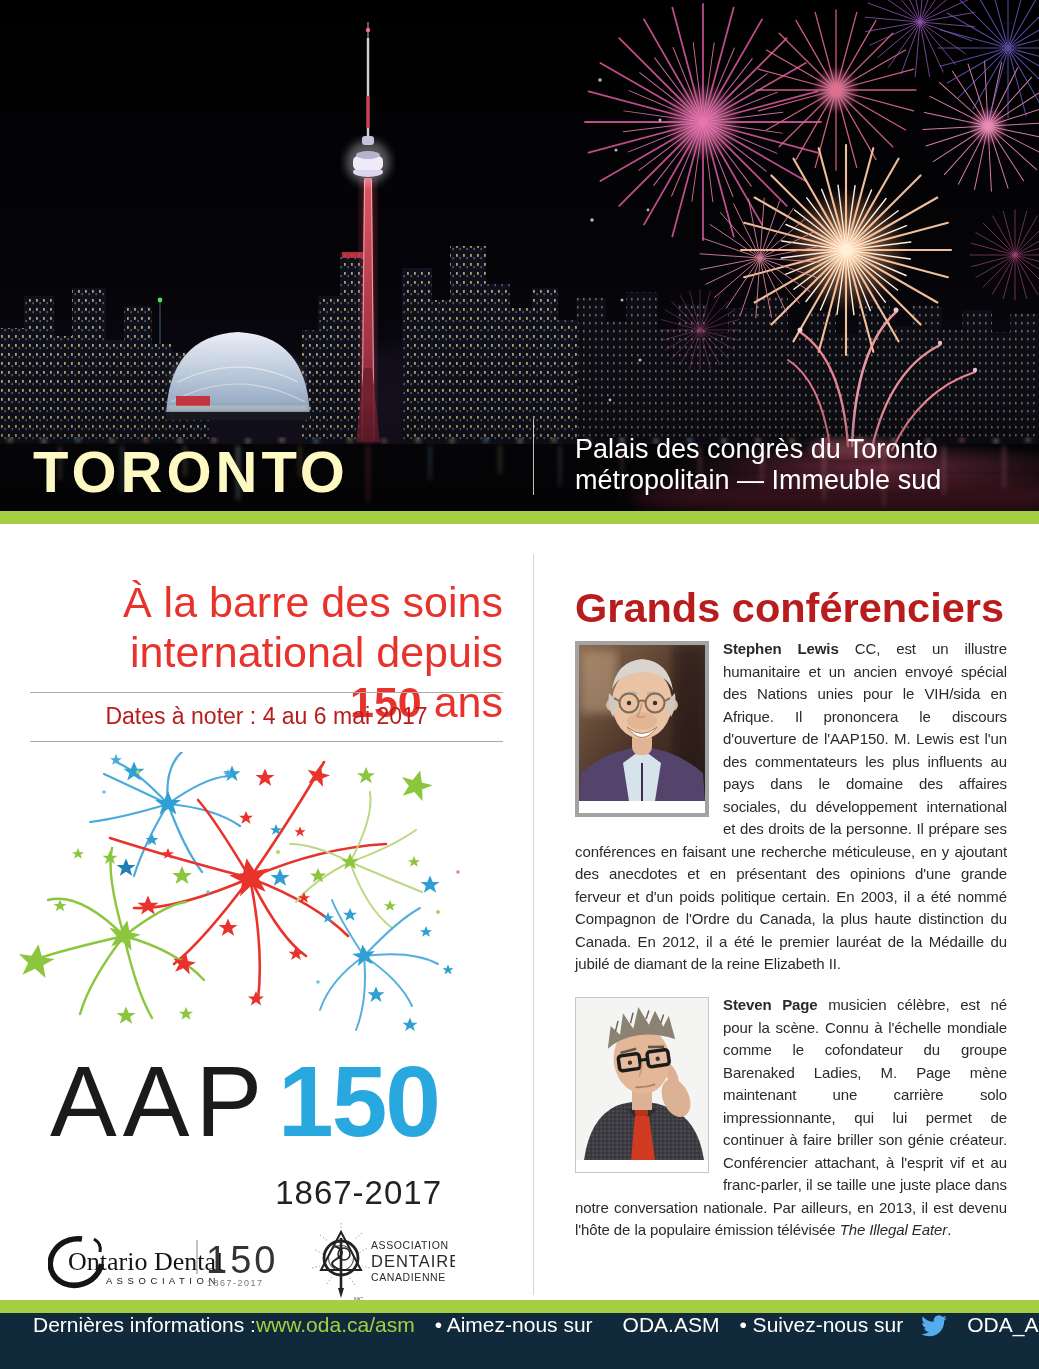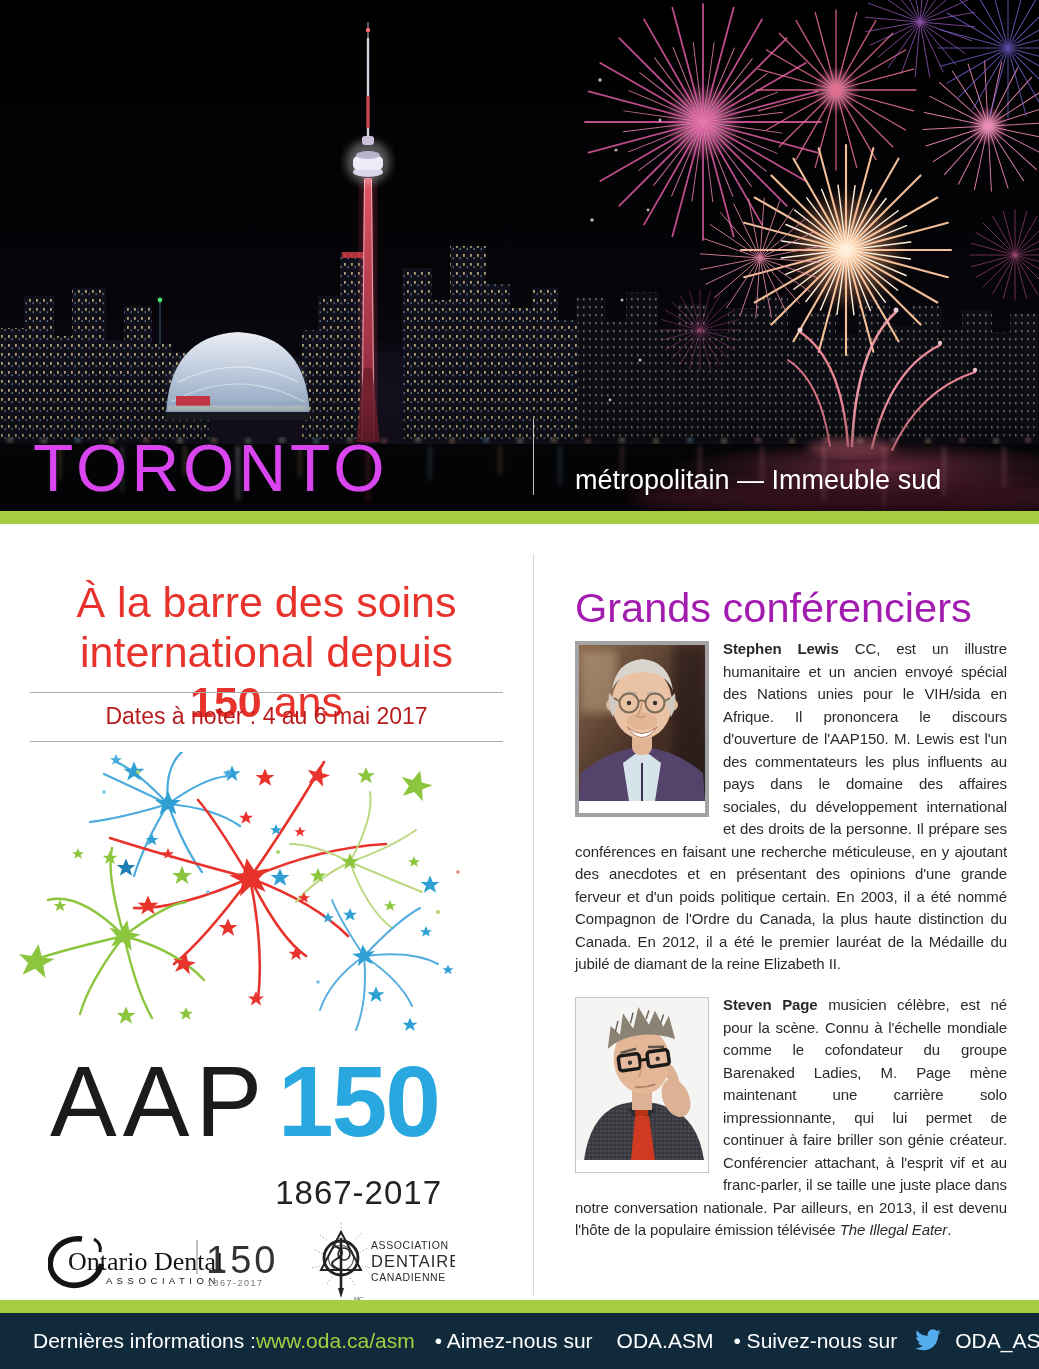--- a/index.html
+++ b/index.html
@@ -1,65 +1,65 @@
 <!DOCTYPE html>
 <html lang="fr"><head>
 <meta charset="utf-8">
 <style>
   html,body{margin:0;padding:0;background:#e8e8e8}
   .page{position:relative;width:1039px;height:1369px;background:#fff;overflow:hidden;
         font-family:"Liberation Sans",sans-serif;margin:0 auto}
   
   .hero{position:absolute;top:0;left:0;width:1039px;height:511px;background:#000}
   .hero svg.photo{position:absolute;top:0;left:0}
-  .toronto{position:absolute;left:33px;bottom:10px;font-size:66px;line-height:1;
-           letter-spacing:4px;color:#d946ef;font-weight:400;white-space:nowrap}
+  .toronto{position:absolute;left:33px;bottom:10px;font-size:58px;line-height:1;
+           letter-spacing:4px;color:#fef9c3;font-weight:700;white-space:nowrap}
   .hero-div{position:absolute;left:533px;bottom:16px;width:1px;height:76px;background:rgba(255,255,255,.75)}
   .venue{position:absolute;left:575px;bottom:15px;font-size:27px;line-height:31px;color:#fff;font-weight:400}
   
   .bar{position:absolute;left:0;width:1039px;height:13px;background:#a5ce43}
   .bar.top{top:511px}.bar.bottom{top:1300px}
   
   .main{position:absolute;top:524px;left:0;width:1039px;height:776px;background:#fff}
   .col-div{position:absolute;left:533px;top:30px;width:1px;height:741px;background:#d6d6d6}
-  .headline{position:absolute;left:30px;top:24px;width:473px;text-align:center;color:#e8332c;
+  .headline{position:absolute;left:30px;top:24px;width:473px;text-align:right;color:#e8332c;
             font-size:43px;line-height:50px;font-weight:400}
   .headline b{font-weight:700}
   .rule{position:absolute;left:30px;width:473px;height:1px;background:#ababab}
   .r1{top:168px}.r2{top:217px}
   .dates{position:absolute;left:30px;top:179px;width:473px;text-align:center;color:#b91c1c;
          font-size:23px;font-weight:400}
   .fireworks{position:absolute;left:18px;top:228px}
   .aap{position:absolute;left:50px;top:527px;display:flex;align-items:center}
   .aap .l{font-size:100px;line-height:100px;letter-spacing:6px;color:#1b1b1b}
   .aap .n{font-size:100px;line-height:100px;font-weight:700;letter-spacing:-2px;color:#29a8df;margin-left:10px}
   .aap-years{position:absolute;left:50px;top:650px;width:392px;text-align:right;
              font-size:33px;letter-spacing:1px;color:#222}
   .oda{position:absolute;left:48px;top:708px}
   .cda{position:absolute;left:303px;top:698px}
   .serif{font-family:"Liberation Serif",serif}
   
-  .gc-heading{position:absolute;left:575px;top:26px;font-size:41.5px;color:#a21caf;font-weight:400}
+  .gc-heading{position:absolute;left:575px;top:26px;font-size:41.5px;color:#b91c1c;font-weight:700}
   .bio{position:absolute;left:575px;width:432px;font-size:15px;line-height:22.5px;
        text-align:justify;color:#2d292a;letter-spacing:-.1px}
   .bio.b1{top:99px}.bio.b2{top:455px}
   .bio b{font-weight:700}
   .bio i{}
   .ph{float:left;margin:3px 14px 2px 0;display:block;font-size:0}
   .ph.f1{border:4px solid #a3a3a3}
   .ph.f2{border:1px solid #c6c6c6}
   
   .footer{position:absolute;top:1313px;left:0;width:1039px;height:56px;background:#102a3c;
-          display:flex;align-items:center;color:#fff;font-size:21px;white-space:nowrap}
+          display:flex;align-items:flex-start;color:#fff;font-size:21px;white-space:nowrap}
   .f-prefix{margin-left:33px}
   .f-url{color:#a5ce43;font-weight:400;text-decoration:none;cursor:pointer}
   .f-label{margin-left:20px}
   .fb{width:29px;height:29px;background:#3b5998;border-radius:4px;margin-left:14px;
       display:flex;align-items:flex-end;justify-content:center;overflow:hidden;cursor:pointer}
-  .f-handle{margin-left:10px;cursor:pointer}
+  .f-handle{margin-left:16px;cursor:pointer}
   .tw{margin-left:14px;display:flex;align-items:center;cursor:pointer}
 </style>
 </head>
 <body>
 
 <div class="page">
 
   <div class="hero">
     <svg class="photo" width="1039" height="511" viewBox="0 0 1039 511">
       <defs>
@@ -311,20 +311,21 @@
           <circle cx="610" cy="400" r="1.4"></circle>
         <circle cx="660" cy="120" r="1.5"></circle>
           <circle cx="648" cy="210" r="1.4"></circle>
       </g>
       <rect x="0" y="400" width="1039" height="111" fill="url(#fadeD)"></rect>
     </svg>
 
     <div class="toronto">TORONTO</div>
     <div class="hero-div"></div>
     <div class="venue">
+      <div>Palais des congrès du Toronto</div>
       <div>métropolitain — Immeuble sud</div>
     </div>
   </div>
 
   <div class="bar top"></div>
 
   <div class="main">
     <div class="col-div"></div>
 
     <h1 class="headline"><span>À la barre des soins</span><br><span>international depuis</span><br><b>150</b><span> ans</span></h1>

